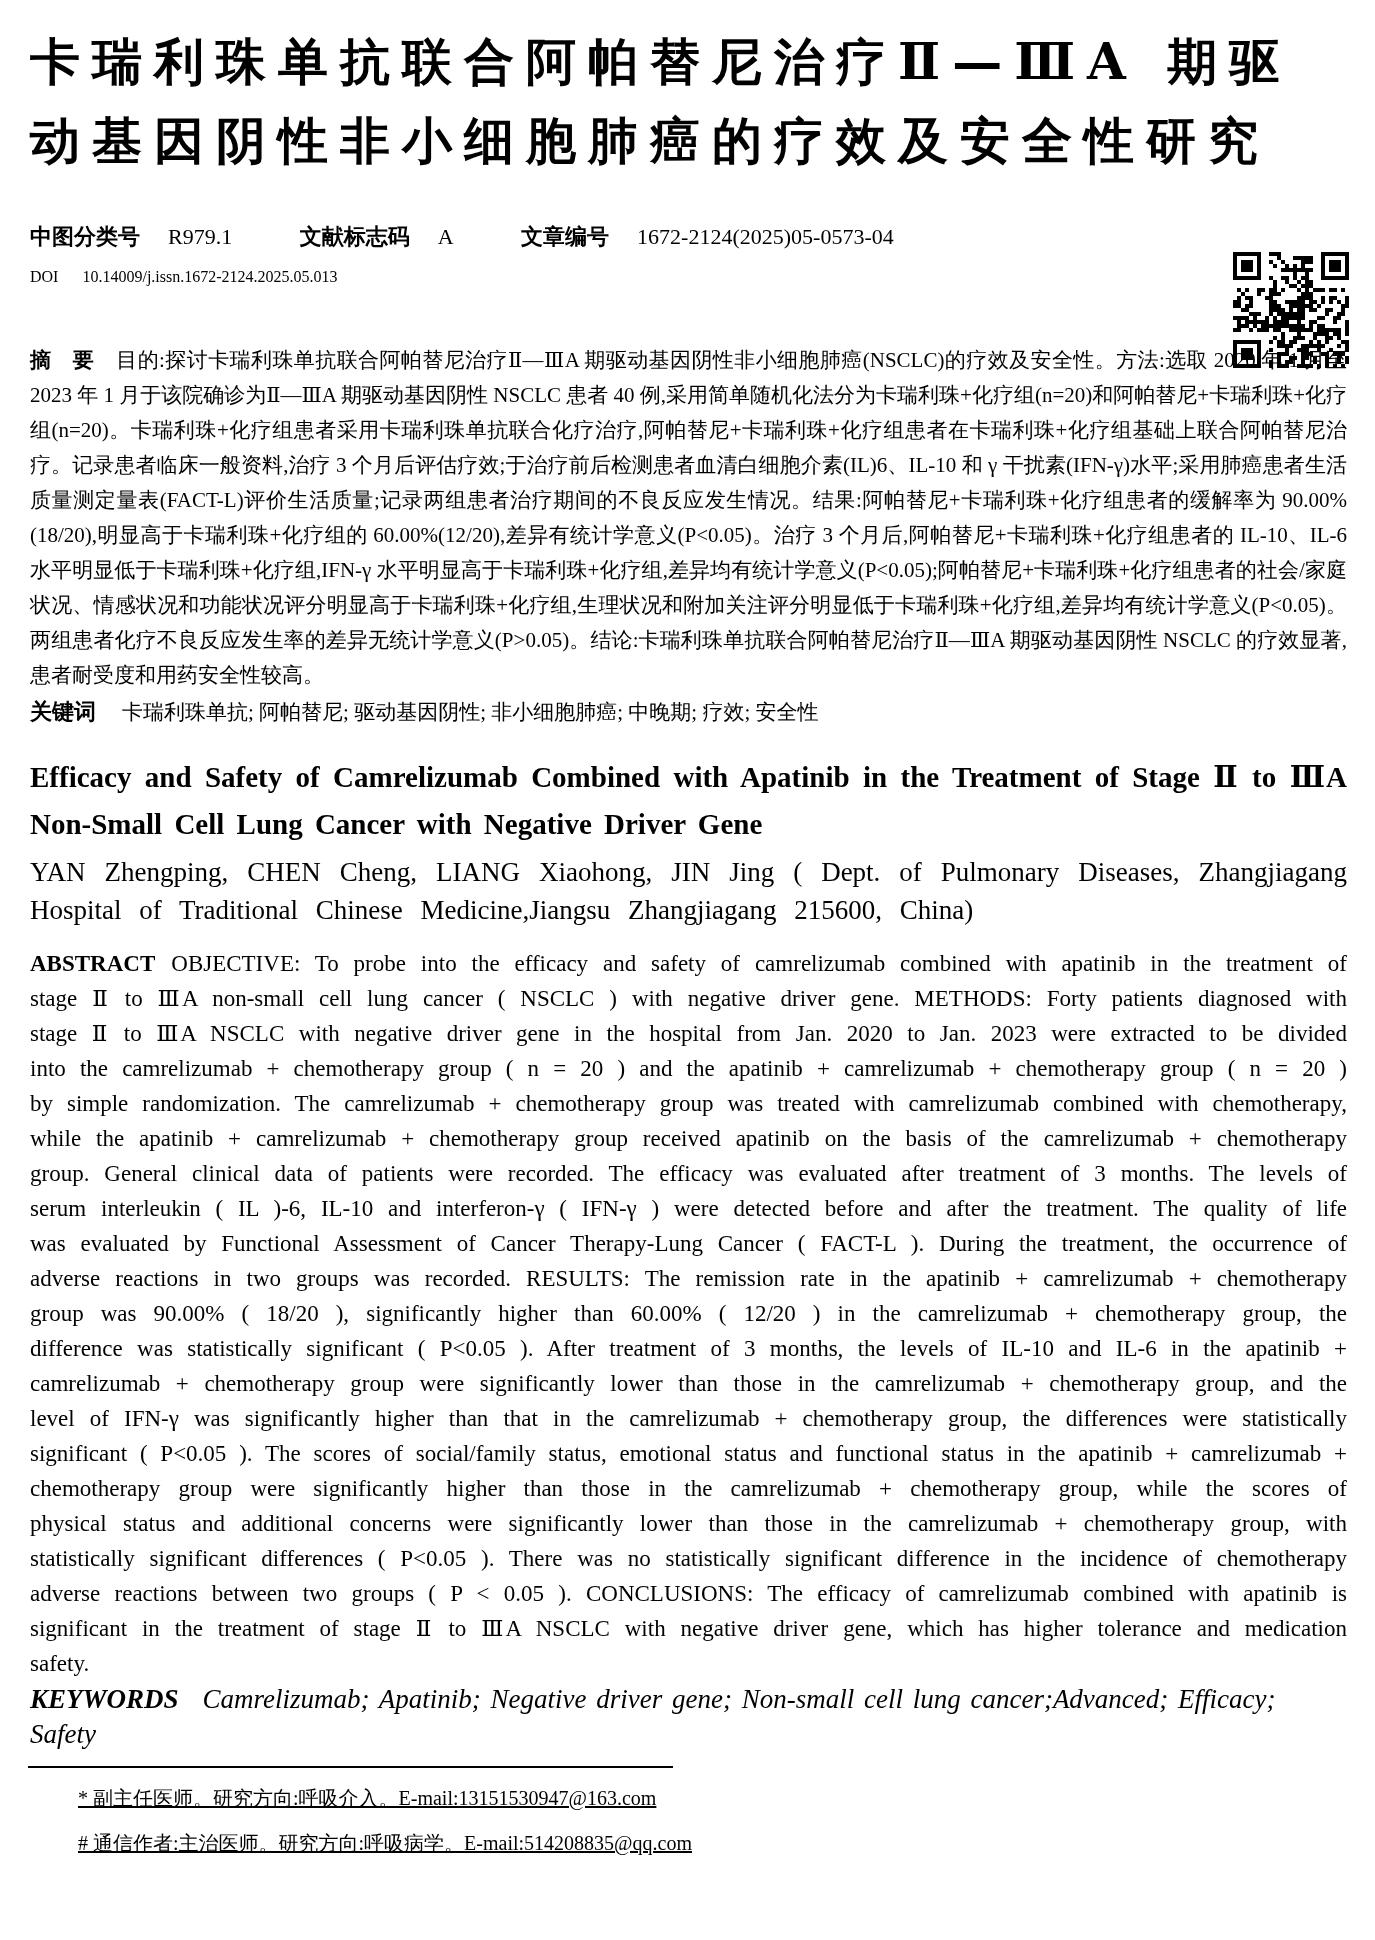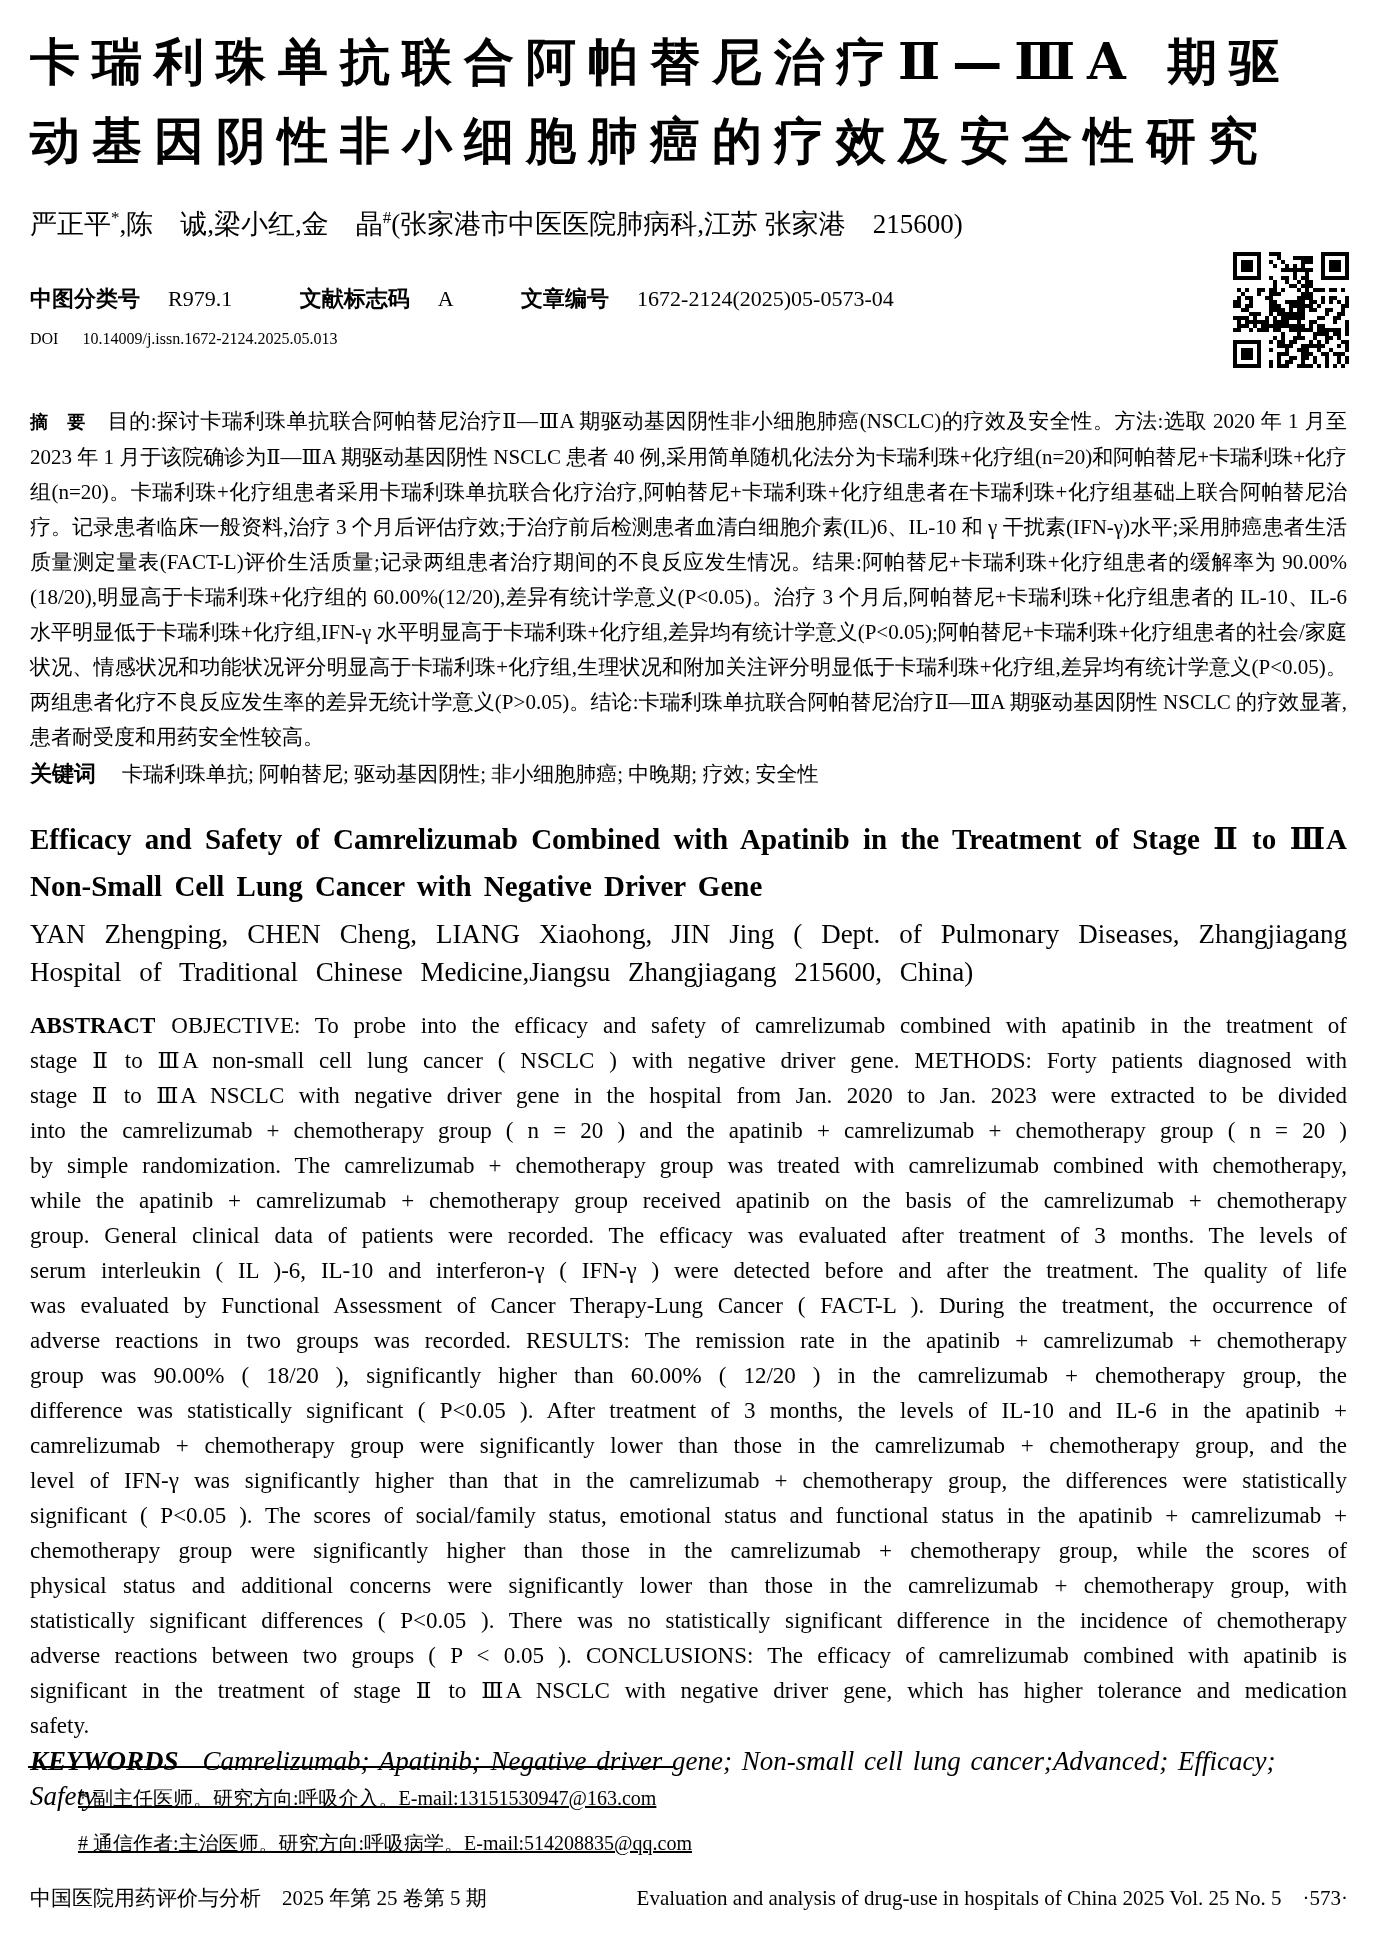--- a/index.html
+++ b/index.html
@@ -53,21 +53,21 @@
     height: 116px;
   }
   .qr svg { width: 100%; height: 100%; display: block; }
   
   .abs-zh {
     margin: 50px 0 0 0;
     font-size: 21px;
     line-height: 35px;
     text-align: justify;
   }
-  .abs-zh .run-label { font-size: 18px; margin-right: 22px; }
+  .abs-zh .run-label { font-size: 21px; margin-right: 22px; }
   .kw-zh {
     margin: 1px 0 0 0;
     font-size: 21px;
     line-height: 35px;
   }
   .kw-zh .run-label { font-size: 22px; margin-right: 26px; }
   
   .title-en {
     margin: 24px 0 0 0;
     font-size: 29px;
@@ -131,21 +131,20 @@
     line-height: 28px;
   }
 </style>
 </head>
 <body>
 
 <div class="page">
 
   <h1 class="title-zh">卡瑞利珠单抗联合阿帕替尼治疗Ⅱ—ⅢA 期驱动基因阴性非小细胞肺癌的疗效及安全性研究</h1>
 
-  <p class="authors-zh"><span>严正平</span><sup>*</sup><span>,陈　诚,梁小红,金　晶</span><sup>#</sup><span>(张家港市中医医院肺病科,江苏 张家港　215600)</span></p>
 
   <div class="meta-row">
     <span class="meta-item"><span class="zh-label">中图分类号</span><span>R979.1</span></span>
     <span class="meta-item"><span class="zh-label">文献标志码</span><span>A</span></span>
     <span class="meta-item"><span class="zh-label">文章编号</span><span>1672-2124(2025)05-0573-04</span></span>
   </div>
 
   <div class="doi-row"><span class="doi-label">DOI</span><span>10.14009/j.issn.1672-2124.2025.05.013</span></div>
 
   <div class="qr">
@@ -165,18 +164,14 @@
   <p class="abs-en"><b class="run-label-en">ABSTRACT</b><span>OBJECTIVE: To probe into the efficacy and safety of camrelizumab combined with apatinib in the treatment of stage Ⅱ to ⅢA non-small cell lung cancer ( NSCLC ) with negative driver gene. METHODS: Forty patients diagnosed with stage Ⅱ to ⅢA NSCLC with negative driver gene in the hospital from Jan. 2020 to Jan. 2023 were extracted to be divided into the camrelizumab + chemotherapy group ( n = 20 ) and the apatinib + camrelizumab + chemotherapy group ( n = 20 ) by simple randomization. The camrelizumab + chemotherapy group was treated with camrelizumab combined with chemotherapy, while the apatinib + camrelizumab + chemotherapy group received apatinib on the basis of the camrelizumab + chemotherapy group. General clinical data of patients were recorded. The efficacy was evaluated after treatment of 3 months. The levels of serum interleukin ( IL )-6, IL-10 and interferon-γ ( IFN-γ ) were detected before and after the treatment. The quality of life was evaluated by Functional Assessment of Cancer Therapy-Lung Cancer ( FACT-L ). During the treatment, the occurrence of adverse reactions in two groups was recorded. RESULTS: The remission rate in the apatinib + camrelizumab + chemotherapy group was 90.00% ( 18/20 ), significantly higher than 60.00% ( 12/20 ) in the camrelizumab + chemotherapy group, the difference was statistically significant ( P&lt;0.05 ). After treatment of 3 months, the levels of IL-10 and IL-6 in the apatinib + camrelizumab + chemotherapy group were significantly lower than those in the camrelizumab + chemotherapy group, and the level of IFN-γ was significantly higher than that in the camrelizumab + chemotherapy group, the differences were statistically significant ( P&lt;0.05 ). The scores of social/family status, emotional status and functional status in the apatinib + camrelizumab + chemotherapy group were significantly higher than those in the camrelizumab + chemotherapy group, while the scores of physical status and additional concerns were significantly lower than those in the camrelizumab + chemotherapy group, with statistically significant differences ( P&lt;0.05 ). There was no statistically significant difference in the incidence of chemotherapy adverse reactions between two groups ( P &lt; 0.05 ). CONCLUSIONS: The efficacy of camrelizumab combined with apatinib is significant in the treatment of stage Ⅱ to ⅢA NSCLC with negative driver gene, which has higher tolerance and medication safety.</span></p>
 
   <p class="kw-en"><b class="run-label-en">KEYWORDS</b><span>Camrelizumab; Apatinib; Negative driver gene; Non-small cell lung cancer;Advanced; Efficacy; Safety</span></p>
 
   <div class="footnote-block">
     <div class="fn-rule"></div>
     <p>* 副主任医师。研究方向:呼吸介入。E-mail:13151530947@163.com</p>
     <p># 通信作者:主治医师。研究方向:呼吸病学。E-mail:514208835@qq.com</p>
   </div>
 
-  <div class="footer">
-    <span>中国医院用药评价与分析　2025 年第 25 卷第 5 期</span>
-    <span>Evaluation and analysis of drug-use in hospitals of China 2025 Vol. 25 No. 5　·573·</span>
-  </div>
 
 </div>
 
 </body></html>

